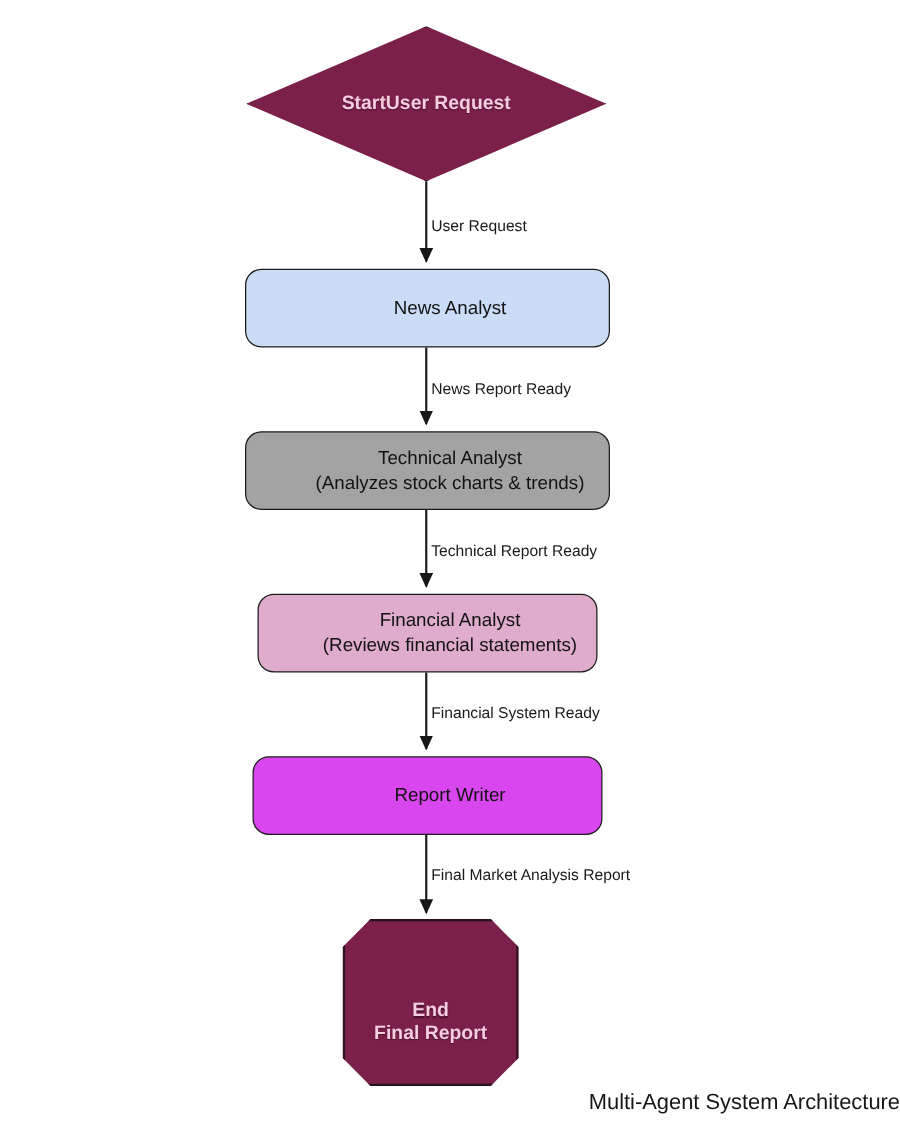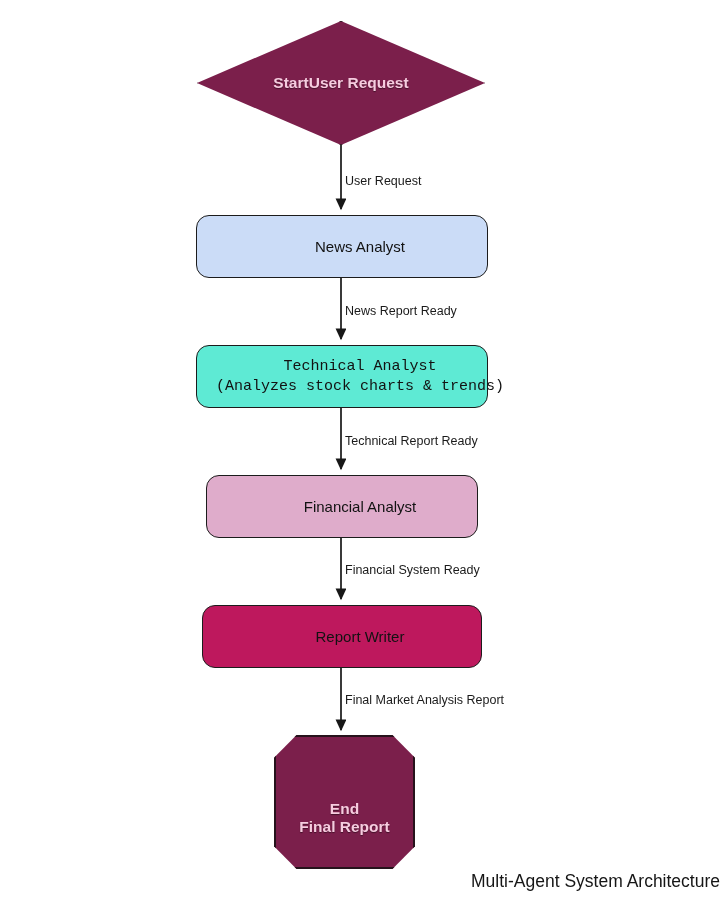--- a/index.html
+++ b/index.html
@@ -70,23 +70,23 @@
   .proc {
     border: 1.6px solid #1c1c1c;
     border-radius: 13px;
     color: #121212;
     font-size: 15px;
     padding-left: 36px;
   }
   .proc .node-line { padding: 0 6px; }
 
   #node-news      { left: 196px; top: 215px; width: 292px; height: 63px; background: #cbdcf7; }
-  #node-technical { left: 196px; top: 345px; width: 292px; height: 63px; background: #5eead4; font-family: Liberation Mono, monospace; }
+  #node-technical { left: 196px; top: 345px; width: 292px; height: 63px; background: #a3a3a3; }
   #node-financial { left: 206px; top: 475px; width: 272px; height: 63px; background: #dfaccb; }
-  #node-writer    { left: 202px; top: 605px; width: 280px; height: 63px; background: #be185d; text-align: center; }
+  #node-writer    { left: 202px; top: 605px; width: 280px; height: 63px; background: #d946ef; text-align: center; }
 
   
   .octagon-wrap {
     position: absolute;
     left: 274px;
     top: 735px;
     width: 141px;
     height: 134px;
   }
   .octagon-shape {
@@ -174,20 +174,21 @@
   <span class="node-line">News Analyst</span>
 </div>
 
 <div id="node-technical" class="node proc">
   <span class="node-line">Technical Analyst</span>
   <span class="node-line">(Analyzes stock charts &amp; trends)</span>
 </div>
 
 <div id="node-financial" class="node proc">
   <span class="node-line">Financial Analyst</span>
+  <span class="node-line">(Reviews financial statements)</span>
 </div>
 
 <div id="node-writer" class="node proc">
   <span class="node-line">Report Writer</span>
 </div>
 
 <div class="octagon-wrap">
   <div class="octagon-shape"></div>
   <div class="octagon-label">
     <span class="node-line">End</span>

